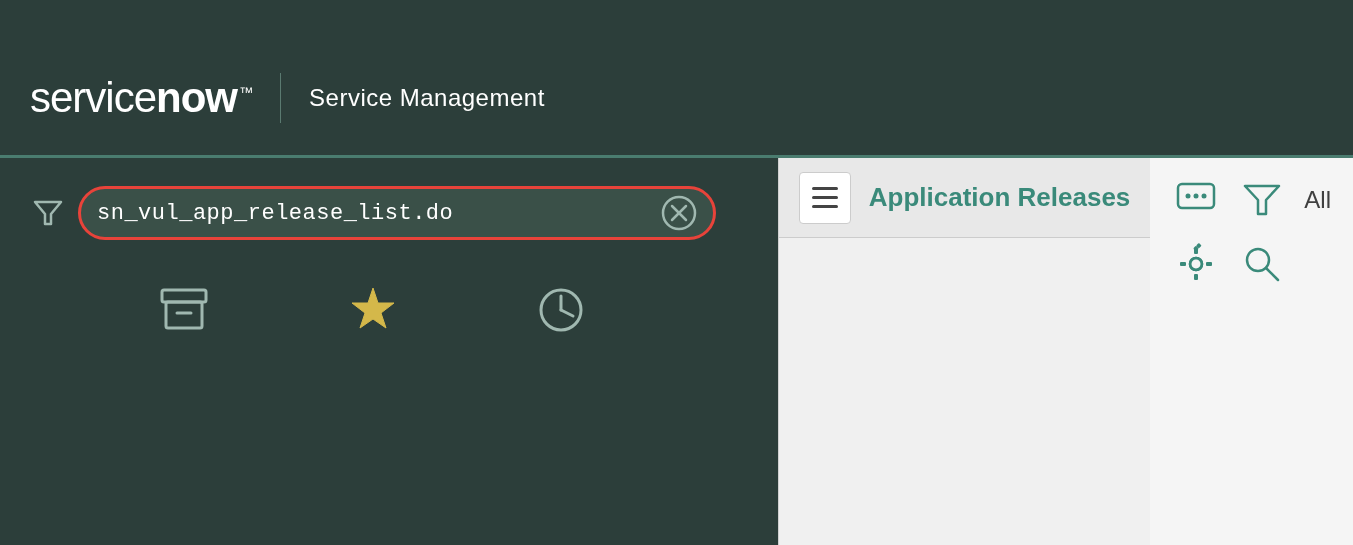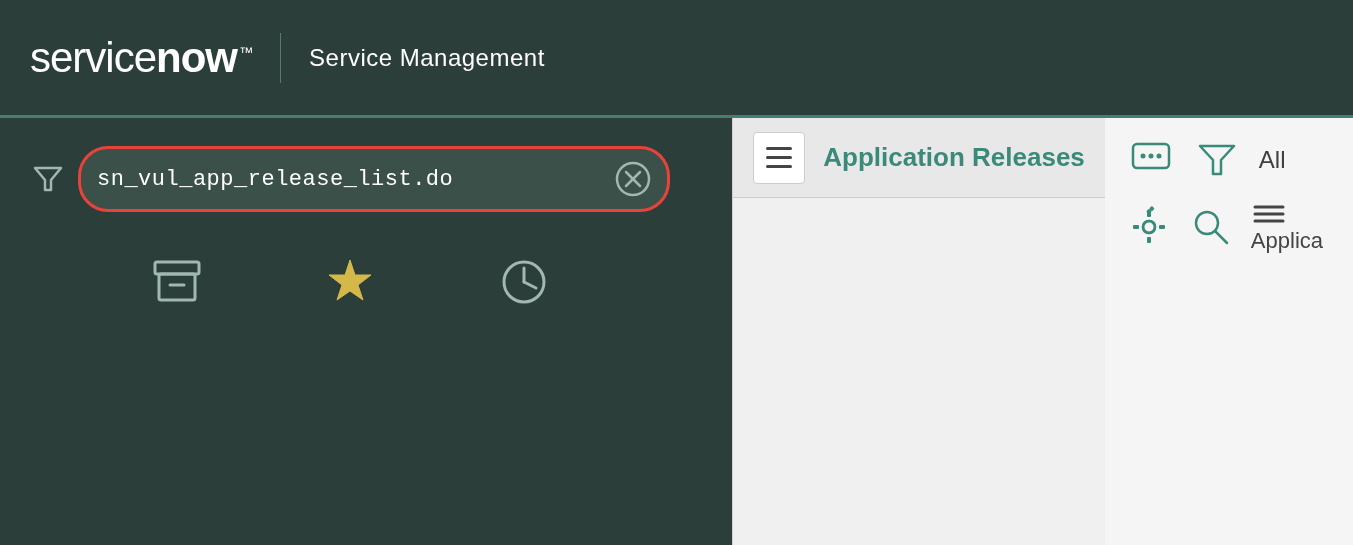--- a/index.html
+++ b/index.html
@@ -12,20 +12,21 @@
     }
 
     
     .header-bar {
       background: #2c3e3a;
       height: 118px;
       display: flex;
       align-items: center;
       padding: 0 30px;
       border-bottom: 3px solid #4a7c6f;
+      margin-top: 40px;
     }
 
     .servicenow-logo {
       display: flex;
       align-items: center;
       gap: 0;
     }
 
     .logo-text {
       color: #ffffff;
@@ -93,21 +94,21 @@
 
     .search-input-wrap {
       flex: 1;
       position: relative;
       border: 3px solid #e8433a;
       border-radius: 30px;
       background: #3a5048;
       display: flex;
       align-items: center;
       padding: 0 16px;
-      height: 66px;
+      height: 54px;
     }
 
     .search-input-wrap input {
       background: transparent;
       border: none;
       outline: none;
       color: #ffffff;
       font-size: 22px;
       font-weight: 400;
       width: 100%;
@@ -353,26 +354,18 @@
               </g>
             </g>
           </svg>
         </button>
         <button class="right-icon-btn">
           <svg width="44" height="44" viewBox="0 0 44 44" fill="none" xmlns="http://www.w3.org/2000/svg">
             <circle cx="18" cy="18" r="11" stroke="#3a8a7a" stroke-width="2.5" fill="none"></circle>
             <line x1="26" y1="26" x2="38" y2="38" stroke="#3a8a7a" stroke-width="2.5" stroke-linecap="round"></line>
           </svg>
         </button>
-        <span class="right-label-dark">
-          <svg width="36" height="28" viewBox="0 0 36 28" fill="none" xmlns="http://www.w3.org/2000/svg" style="display:inline-block;vertical-align:middle;margin-right:8px;">
-            <line x1="4" y1="7" x2="32" y2="7" stroke="#444" stroke-width="3" stroke-linecap="round"></line>
-            <line x1="4" y1="14" x2="32" y2="14" stroke="#444" stroke-width="3" stroke-linecap="round"></line>
-            <line x1="4" y1="21" x2="32" y2="21" stroke="#444" stroke-width="3" stroke-linecap="round"></line>
-          </svg>
-          <span>Applica</span>
-        </span>
       </div>
 
     </div>
   </div>
 
 </div>
 
 </body></html>

